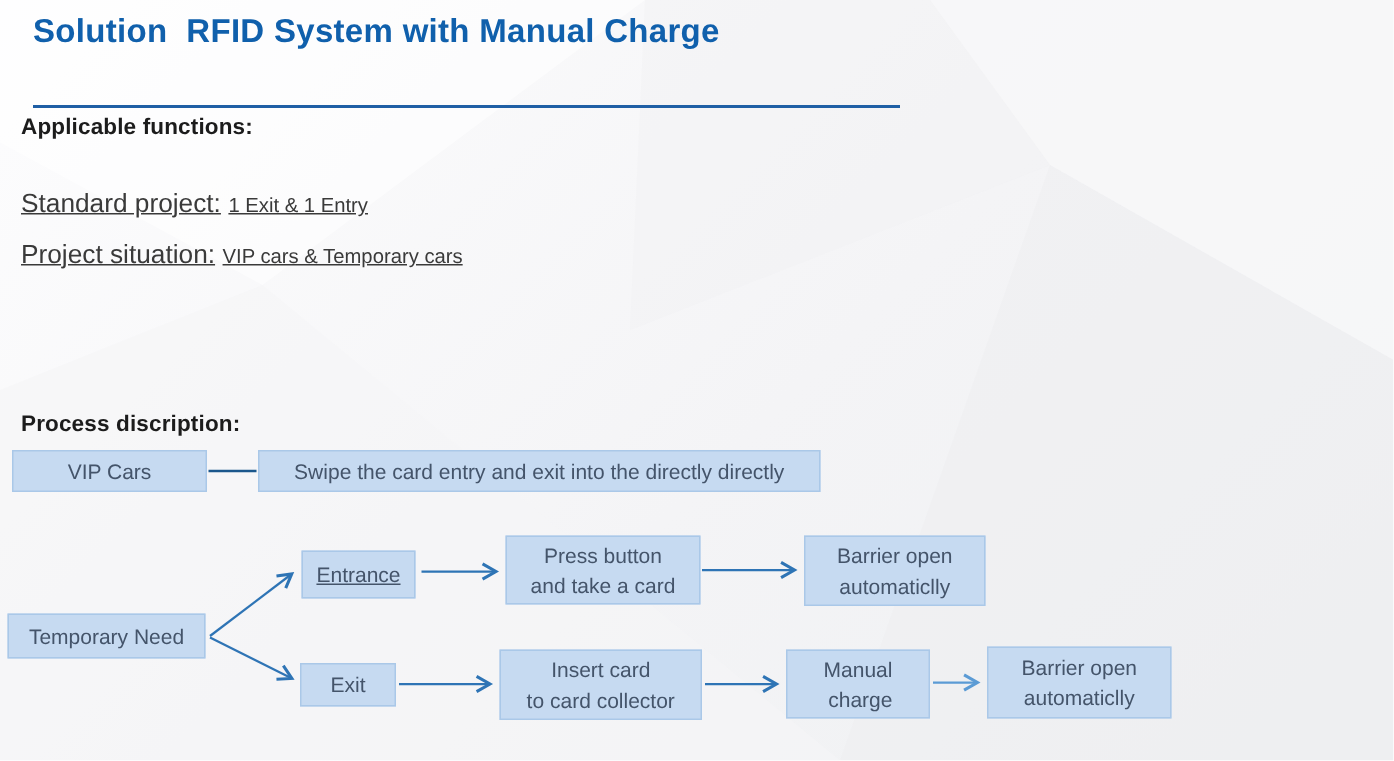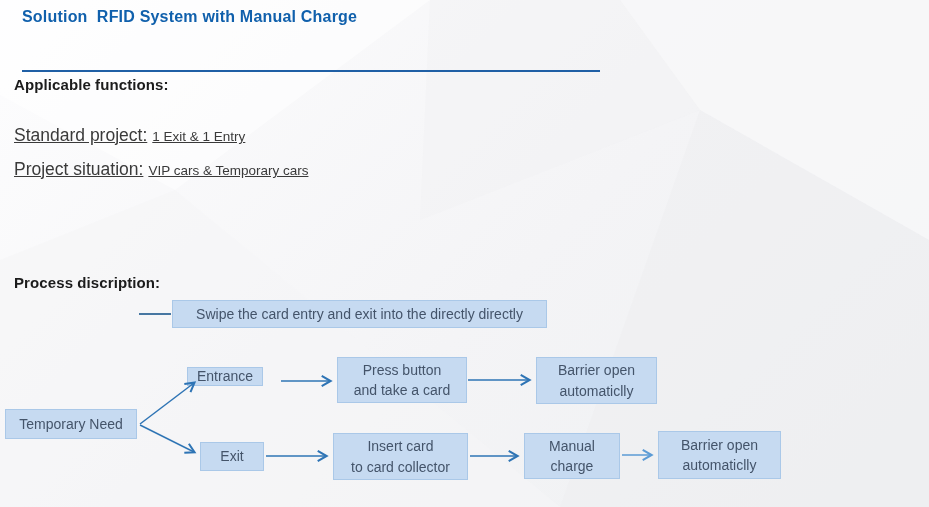--- a/index.html
+++ b/index.html
@@ -13,21 +13,21 @@
   }
   .bg-svg, .arrow-svg {
     position: absolute;
     left: 0; top: 0;
     width: 929px; height: 507px;
     pointer-events: none;
   }
   .page-title {
     position: absolute;
     left: 22px; top: 8px;
-    font-size: 16px;
+    font-size: 22px;
     font-weight: bold;
     color: #1060ac;
     white-space: pre-wrap;
     letter-spacing: 0.2px;
   }
   .title-rule {
     position: absolute;
     left: 22px; top: 70px;
     width: 578px; height: 0;
     border-top: 2px solid #1f5fa5;
@@ -64,26 +64,26 @@
     line-height: 1.45;
     display: flex;
     align-items: center;
     justify-content: center;
     text-align: center;
     white-space: pre-line;
   }
   .b-vip      { left: 8px;   top: 300px; width: 130px; height: 28px; }
   .b-swipe    { left: 172px; top: 300px; width: 375px; height: 28px; }
   .b-temp     { left: 5px;   top: 409px; width: 132px; height: 30px; }
-  .b-entrance { left: 187px; top: 367px; width: 76px;  height: 19px; }
+  .b-entrance { left: 201px; top: 367px; width: 76px;  height: 32px; text-decoration: underline; }
   .b-press    { left: 337px; top: 357px; width: 130px; height: 46px; }
   .b-barrier1 { left: 536px; top: 357px; width: 121px; height: 47px; }
   .b-exit     { left: 200px; top: 442px; width: 64px;  height: 29px; }
   .b-insert   { left: 333px; top: 433px; width: 135px; height: 47px; }
-  .b-manual   { left: 524px; top: 433px; width: 96px;  height: 46px; }
+  .b-manual   { left: 524px; top: 433px; width: 96px;  height: 46px; text-align: right; }
   .b-barrier2 { left: 658px; top: 431px; width: 123px; height: 48px; }
 </style>
 </head>
 <body>
 
 <div class="slide">
 
   <svg class="bg-svg" viewBox="0 0 929 507" xmlns="http://www.w3.org/2000/svg">
     <polygon points="0,0 430,0 175,190 0,95" fill="#ffffff" opacity="0.55"></polygon>
     <polygon points="620,0 929,0 929,240 700,110" fill="#f7f7f9" opacity="0.8"></polygon>
@@ -99,20 +99,21 @@
 
   <div class="fn-row r1">
     <span class="fn-label">Standard project:</span><span class="fn-value">1 Exit &amp; 1 Entry</span>
   </div>
   <div class="fn-row r2">
     <span class="fn-label">Project situation:</span><span class="fn-value">VIP cars &amp; Temporary cars</span>
   </div>
 
   <div class="sec-heading h-process">Process discription:</div>
 
+  <div class="fbox b-vip">VIP Cars</div>
   <div class="fbox b-swipe">Swipe the card  entry and exit into the directly directly</div>
   <div class="fbox b-temp">Temporary Need</div>
   <div class="fbox b-entrance">Entrance</div>
   <div class="fbox b-press">Press button
 and take a card</div>
   <div class="fbox b-barrier1">Barrier open
 automaticlly</div>
   <div class="fbox b-exit">Exit</div>
   <div class="fbox b-insert">Insert card
 to card collector</div>

